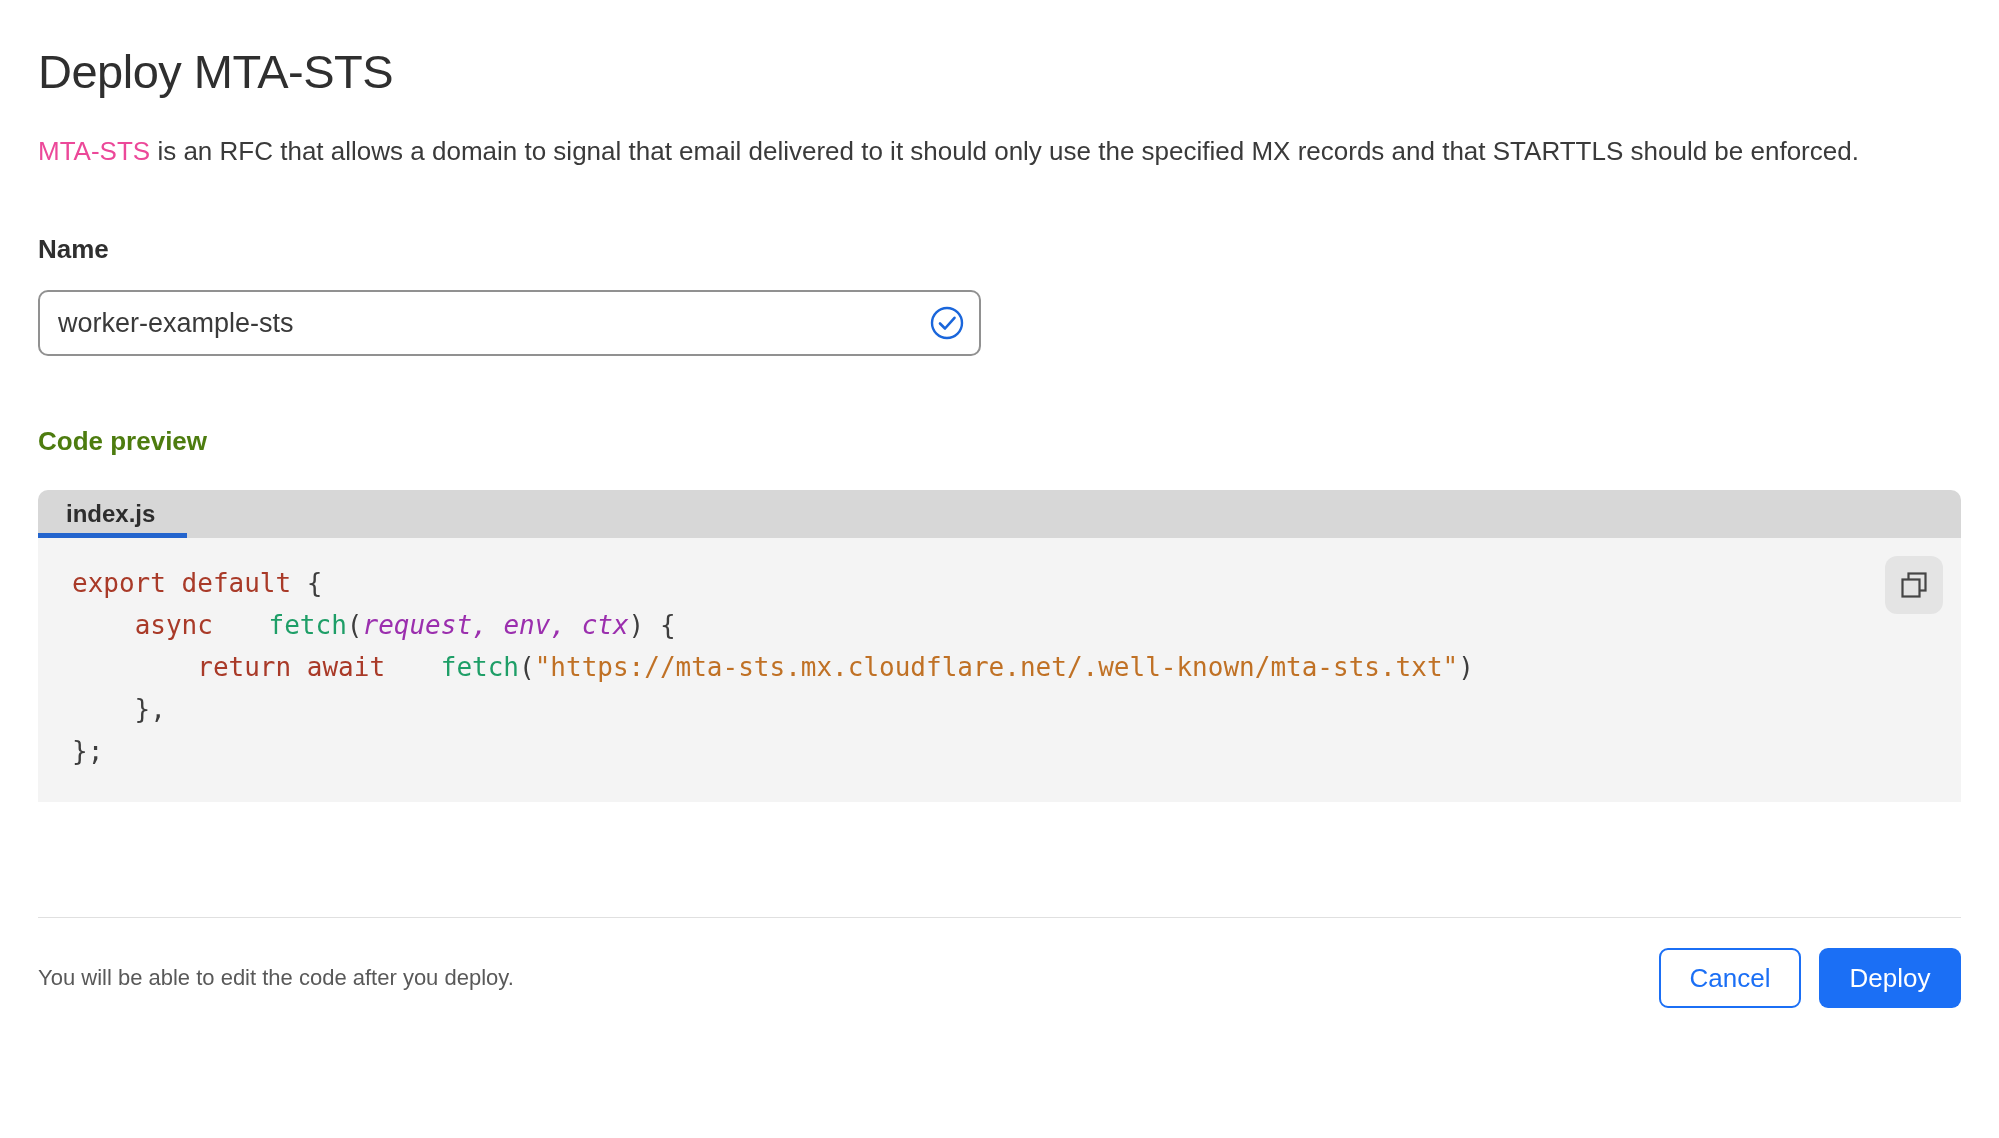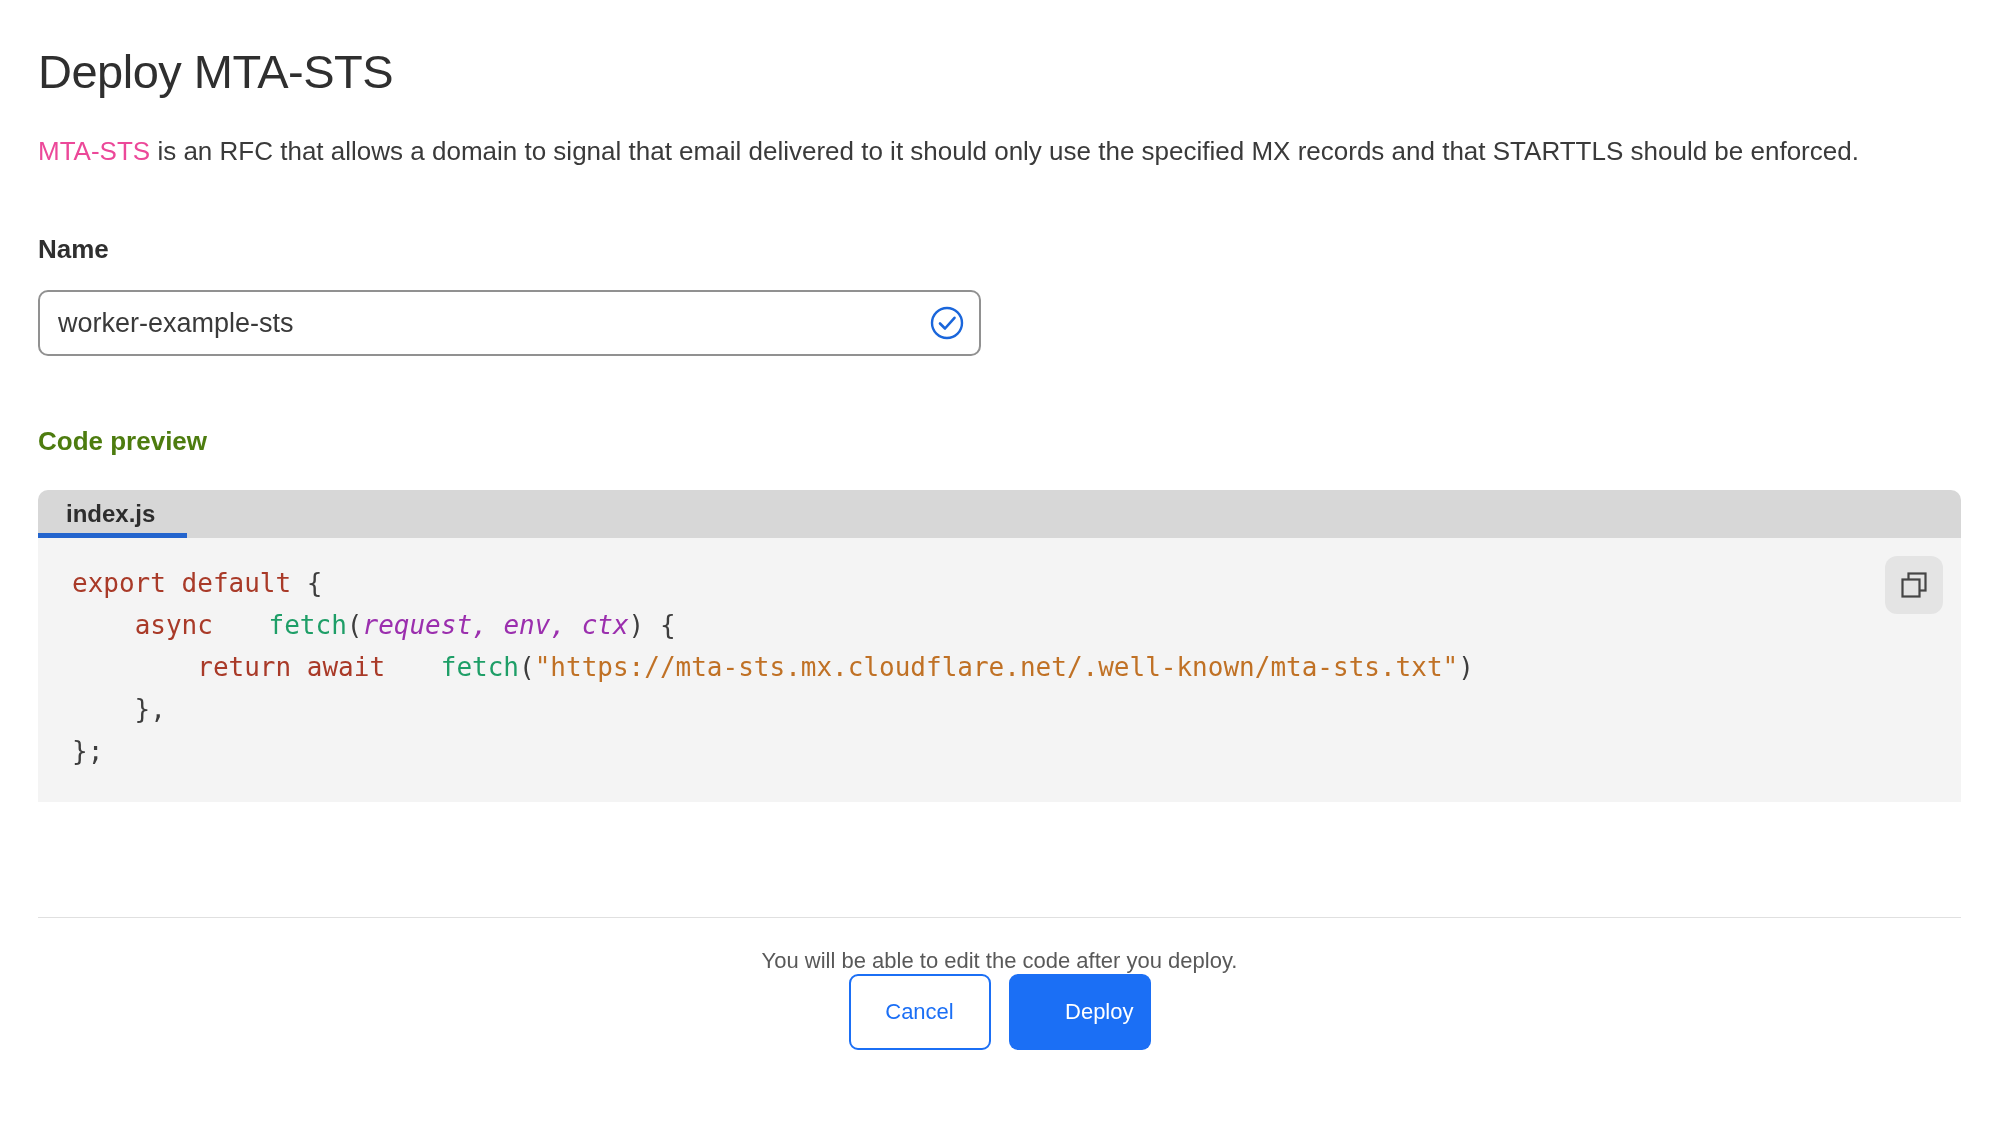--- a/index.html
+++ b/index.html
@@ -99,34 +99,33 @@
   }
 
   .divider {
     margin: 115px 0 0 0;
     border: none; border-top: 1px solid #e0e0e0;
   }
 
   .footer {
     display: flex; justify-content: space-between; align-items: center;
     padding-top: 30px;
-    flex-direction: column;
   }
   .footer-note { font-size: 22px; color: #595959; }
   .footer-actions { display: flex; gap: 18px; }
   .btn {
-    height: 76px; min-width: 142px;
+    height: 60px; min-width: 142px;
     border-radius: 9px; font-family: "Liberation Sans", sans-serif;
-    font-size: 22px; cursor: pointer; padding: 0 17px;
+    font-size: 26px; cursor: pointer; padding: 0 26px;
   }
   .btn-cancel {
     background: #ffffff; color: #1b6ff5; border: 2px solid #1b6ff5;
   }
   .btn-deploy {
-    background: #1b6ff5; color: #ffffff; border: none; text-align: right;
+    background: #1b6ff5; color: #ffffff; border: none;
   }
 </style>
 </head>
 <body>
 
 <div class="container">
 
   <h1 class="page-title">Deploy MTA-STS</h1>
 
   <p class="description"><a>MTA-STS</a><span> is an RFC that allows a domain to signal that email delivered to it should only use the specified MX records and that STARTTLS should be enforced.</span></p>

